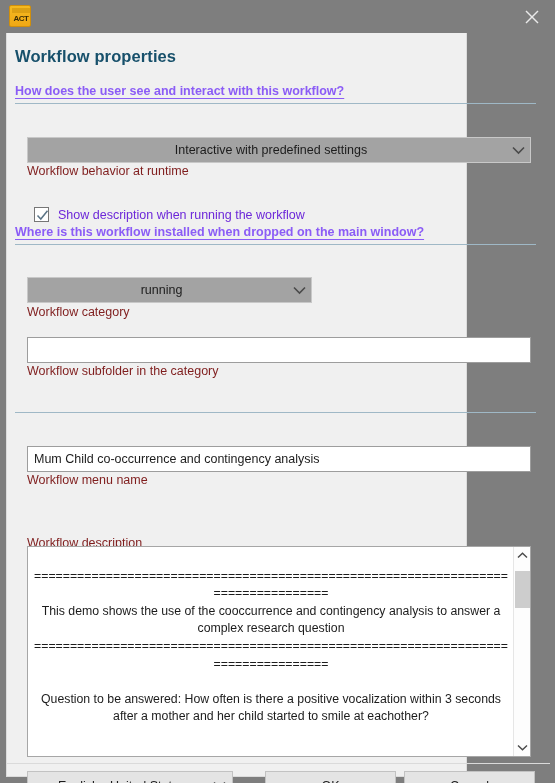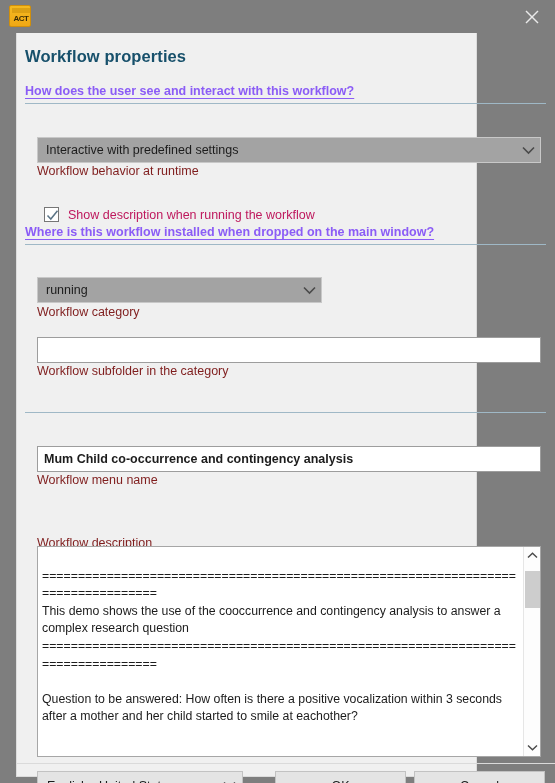--- a/index.html
+++ b/index.html
@@ -47,25 +47,26 @@
   #close-btn {
     position: absolute; right: 0; top: 0;
     width: 46px; height: 33px;
     display: flex; align-items: center; justify-content: center;
     cursor: pointer;
   }
   #close-btn svg { display: block; }
 
   
   #content {
-    position: absolute; left: 16px; top: 33px;
+    position: absolute; left: 6px; top: 33px;
     width: 461px; height: 744px;
     background: #f0f0f0;
     border: 1px solid #dcdcdc;
     border-top: none;
+    text-align: center;
   }
 
   .page-title {
     position: absolute; left: 8px; top: 14px;
     font-size: 16.5px; font-weight: bold;
     color: #17506b;
     letter-spacing: .1px;
   }
 
   .section-head {
@@ -133,21 +134,21 @@
     width: 15px; height: 15px;
     background: #fff;
     border: 1px solid #767676;
     position: relative;
     flex: none;
   }
   #cb-box svg { position: absolute; left: 1px; top: 1px; }
   #cb-label {
     margin-left: 9px;
     font-size: 12.5px;
-    color: #be185d;
+    color: #6d28d9;
   }
 
   
   #desc-box {
     position: absolute; left: 20px; top: 513px;
     width: 504px; height: 211px;
     background: #fff;
     border: 1px solid #a6a6a6;
     overflow: hidden;
   }
@@ -272,21 +273,21 @@
     </div>
 
     <div class="field-label" style="top:285px;">Workflow subfolder in the category</div>
 
     <div class="textinput" style="left:20px; top:304px; width:504px;"></div>
 
     <div class="section-rule" style="top:379px;"></div>
 
     <div class="field-label" style="top:394px;">Workflow menu name</div>
 
-    <div class="textinput" style="left:20px; top:413px; width:504px;font-weight:bold;">Mum Child co-occurrence and contingency analysis</div>
+    <div class="textinput" style="left:20px; top:413px; width:504px;">Mum Child co-occurrence and contingency analysis</div>
 
     <div class="field-label" style="top:457px;">Workflow description</div>
 
     <div id="desc-box">
       <div id="desc-text">
 ==================================================================================
 This demo shows the use of the cooccurrence and contingency analysis to answer a complex research question
 ==================================================================================
 
 Question to be answered: How often is there a positive vocalization within 3 seconds after a mother and her child started to smile at eachother?</div>

